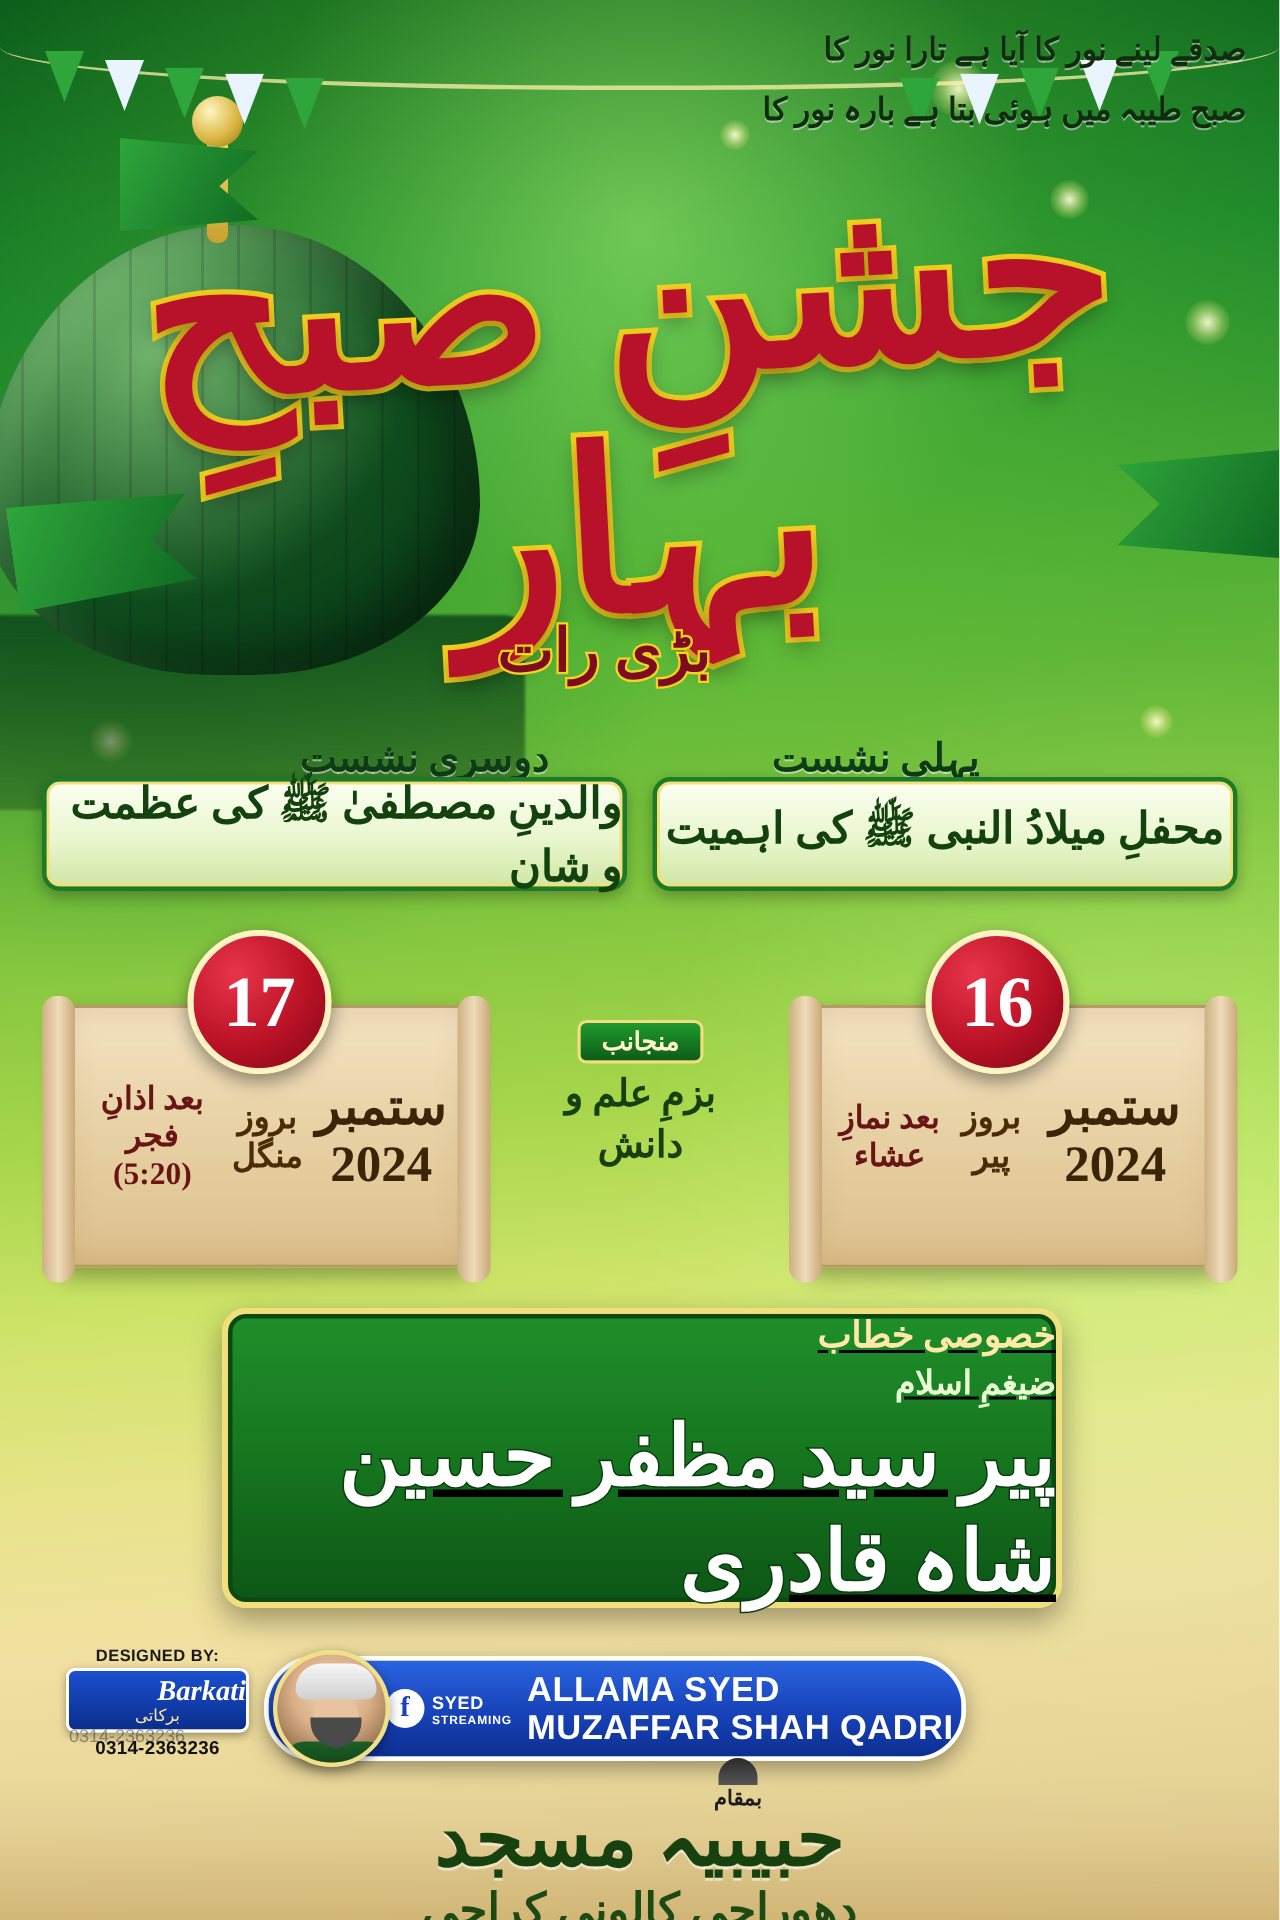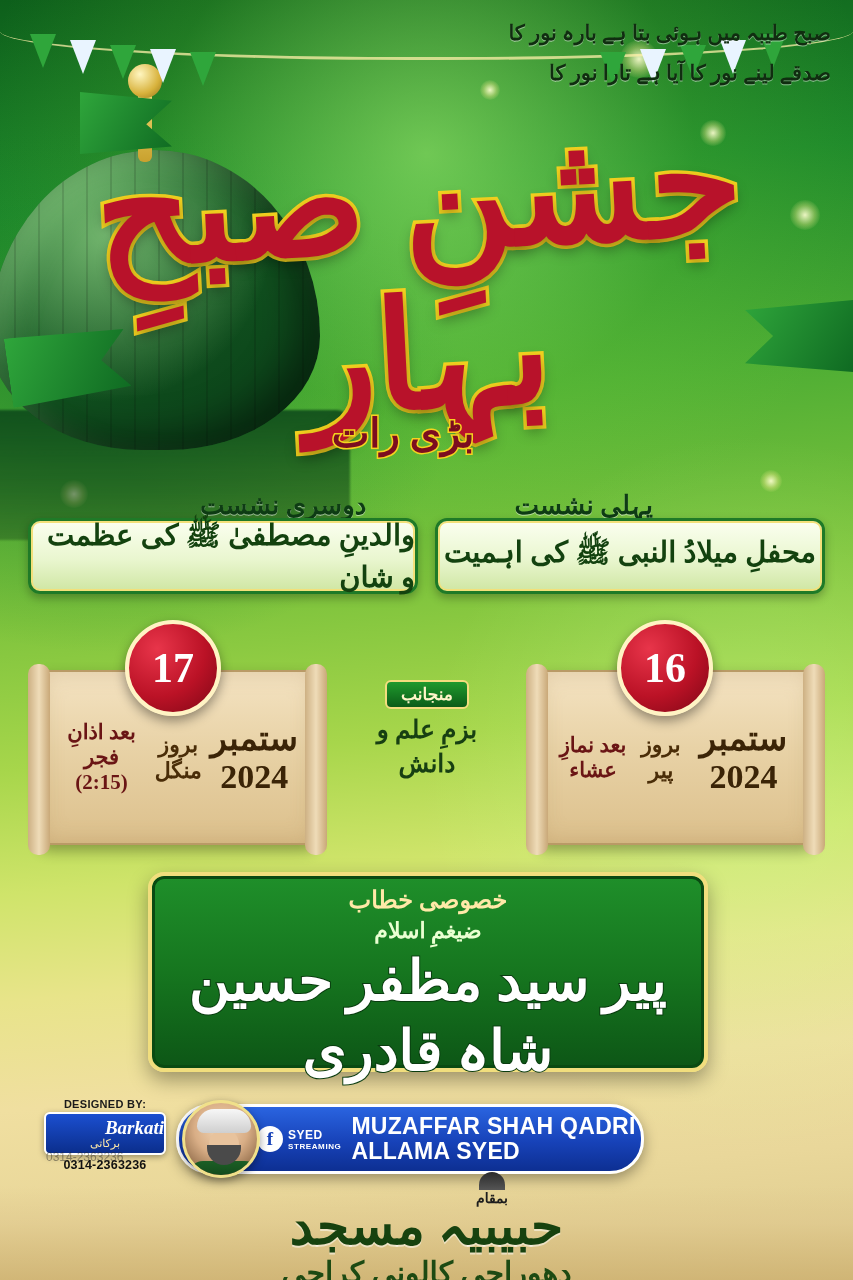--- a/index.html
+++ b/index.html
@@ -117,21 +117,21 @@
   .scroll-date { font-family:"Liberation Serif", serif; font-weight:bold; font-size:34px; color:#3b2407; line-height:1.1; }
   .scroll-day { font-family:"Liberation Serif", serif; font-weight:bold; font-size:22px; color:#4a2d08; }
   .scroll-time { font-family:"Liberation Serif", serif; font-weight:bold; font-size:21px; color:#6a1515; }
   .scroll-right { right:40px; }
   .scroll-left { left:40px; }
 
   .daynum {
     position:absolute; top:0px; width:96px; height:96px; border-radius:50%;
     background:radial-gradient(circle at 32% 28%, #e8354a 0%, #bb1226 55%, #7d0716 100%);
     border:4px solid #fff3c4; box-shadow:0 5px 12px rgba(0,0,0,0.4);
-    color:#fff; font-size:42px; font-weight:bold; display:flex; align-items:center; justify-content:center;
+    color:#fff; font-size:48px; font-weight:bold; display:flex; align-items:center; justify-content:center;
     font-family:"Liberation Serif", serif;
   }
   .daynum.d16 { right:140px; }
   .daynum.d17 { left:125px; }
 
   .center-badge {
     position:absolute; left:352px; top:60px; width:150px; height:150px; direction:rtl; text-align:center;
     display:flex; flex-direction:column; align-items:center; justify-content:flex-start; gap:4px;
   }
   .center-tag {
@@ -139,21 +139,21 @@
     border-radius:6px; padding:2px 14px; font-family:"Liberation Serif", serif; font-weight:bold; font-size:17px;
   }
   .center-text { font-family:"Liberation Serif", serif; font-weight:bold; font-size:25px; color:#173f12; line-height:1.35; }
 
   
   .speaker {
     position:absolute; left:148px; top:872px; width:560px; height:200px;
     background:linear-gradient(180deg,#1f8f2a 0%, #16761f 50%, #0d5616 100%);
     border:4px solid #f1de7d; border-radius:16px;
     box-shadow:0 8px 20px rgba(0,0,0,0.35), inset 0 0 0 3px #0a4a12;
-    direction:rtl; text-align:center; padding-top:10px;
+    direction:rtl; text-align:right; padding-top:0;text-decoration:underline;
   }
   .sp-khitab { font-family:"Liberation Serif", serif; font-weight:bold; font-size:24px; color:#ffe9a8; }
   .sp-title { font-family:"Liberation Serif", serif; font-weight:bold; font-size:22px; color:#eaffd2; margin-top:4px; }
   .sp-name { font-family:"Liberation Serif", serif; font-weight:bold; font-size:56px; color:#ffffff;
     -webkit-text-stroke:2px #0a3c10; paint-order: stroke fill; line-height:1.25; margin-top:2px; }
 
   
   .designer { position:absolute; left:44px; top:1098px; width:122px; text-align:center; }
   .designer .dlabel { font-size:11px; font-weight:bold; color:#1a1a1a; letter-spacing:0.3px; }
   .designer .dbox { margin-top:2px; background:linear-gradient(180deg,#1b4fd0,#0b2e8c); border:2px solid #fff;
@@ -239,22 +239,22 @@
     <div class="pennant" style="left:150px; top:49px; background:#e9f4ff;"></div>
     <div class="pennant" style="left:190px; top:52px; background:#2fa63b;"></div>
     <div class="pennant" style="left:600px; top:52px; background:#2fa63b;"></div>
     <div class="pennant" style="left:640px; top:49px; background:#e9f4ff;"></div>
     <div class="pennant" style="left:680px; top:45px; background:#2fa63b;"></div>
     <div class="pennant" style="left:720px; top:40px; background:#e9f4ff;"></div>
     <div class="pennant" style="left:760px; top:34px; background:#2fa63b;"></div>
   </div>
 
   <div class="couplet">
+    <div>صدقے لینے نور کا آیا ہے تارا نور کا</div>
     <div>صبح طیبہ میں ہوئی بتا ہے بارہ نور کا</div>
-    <div>صدقے لینے نور کا آیا ہے تارا نور کا</div>
   </div>
 
   <div class="title-block">
     <div class="title-main">جشنِ صبحِ بہار</div>
     <div class="title-sub">بڑی رات</div>
   </div>
 
   <div class="sessions">
     <div class="sess-label" style="right:200px; top:0px;">پہلی نشست</div>
     <div class="sess-box sess-1">
@@ -274,21 +274,21 @@
         <div class="scroll-day">بروز پیر</div>
         <div class="scroll-time">بعد نمازِ عشاء</div>
       </div>
     </div>
     <div class="daynum d16">16</div>
 
     <div class="scroll scroll-left">
       <div class="scroll-inner">
         <div class="scroll-date">ستمبر 2024</div>
         <div class="scroll-day">بروز منگل</div>
-        <div class="scroll-time">بعد اذانِ فجر (2:15)</div>
+        <div class="scroll-time">بعد اذانِ فجر (5:20)</div>
       </div>
     </div>
     <div class="daynum d17">17</div>
 
     <div class="center-badge">
       <div class="center-tag">منجانب</div>
       <div class="center-text">بزمِ علم و دانش</div>
     </div>
   </div>
 
@@ -310,22 +310,22 @@
 
   <div class="livebar">
     <div class="fb-badge">
       <div class="fb-circle">f</div>
       <div>
         <div class="fb-live">SYED</div>
         <div class="fb-live" style="font-size:8px;letter-spacing:0.6px;">STREAMING</div>
       </div>
     </div>
     <div class="live-names">
+      <div>ALLAMA SYED</div>
       <div>MUZAFFAR SHAH QADRI</div>
-      <div>ALLAMA SYED</div>
     </div>
   </div>
   <div class="speaker-photo">
     <div class="robe"></div>
     <div class="face"></div>
     <div class="beard"></div>
     <div class="turban"></div>
   </div>
 
   <div class="footer">

